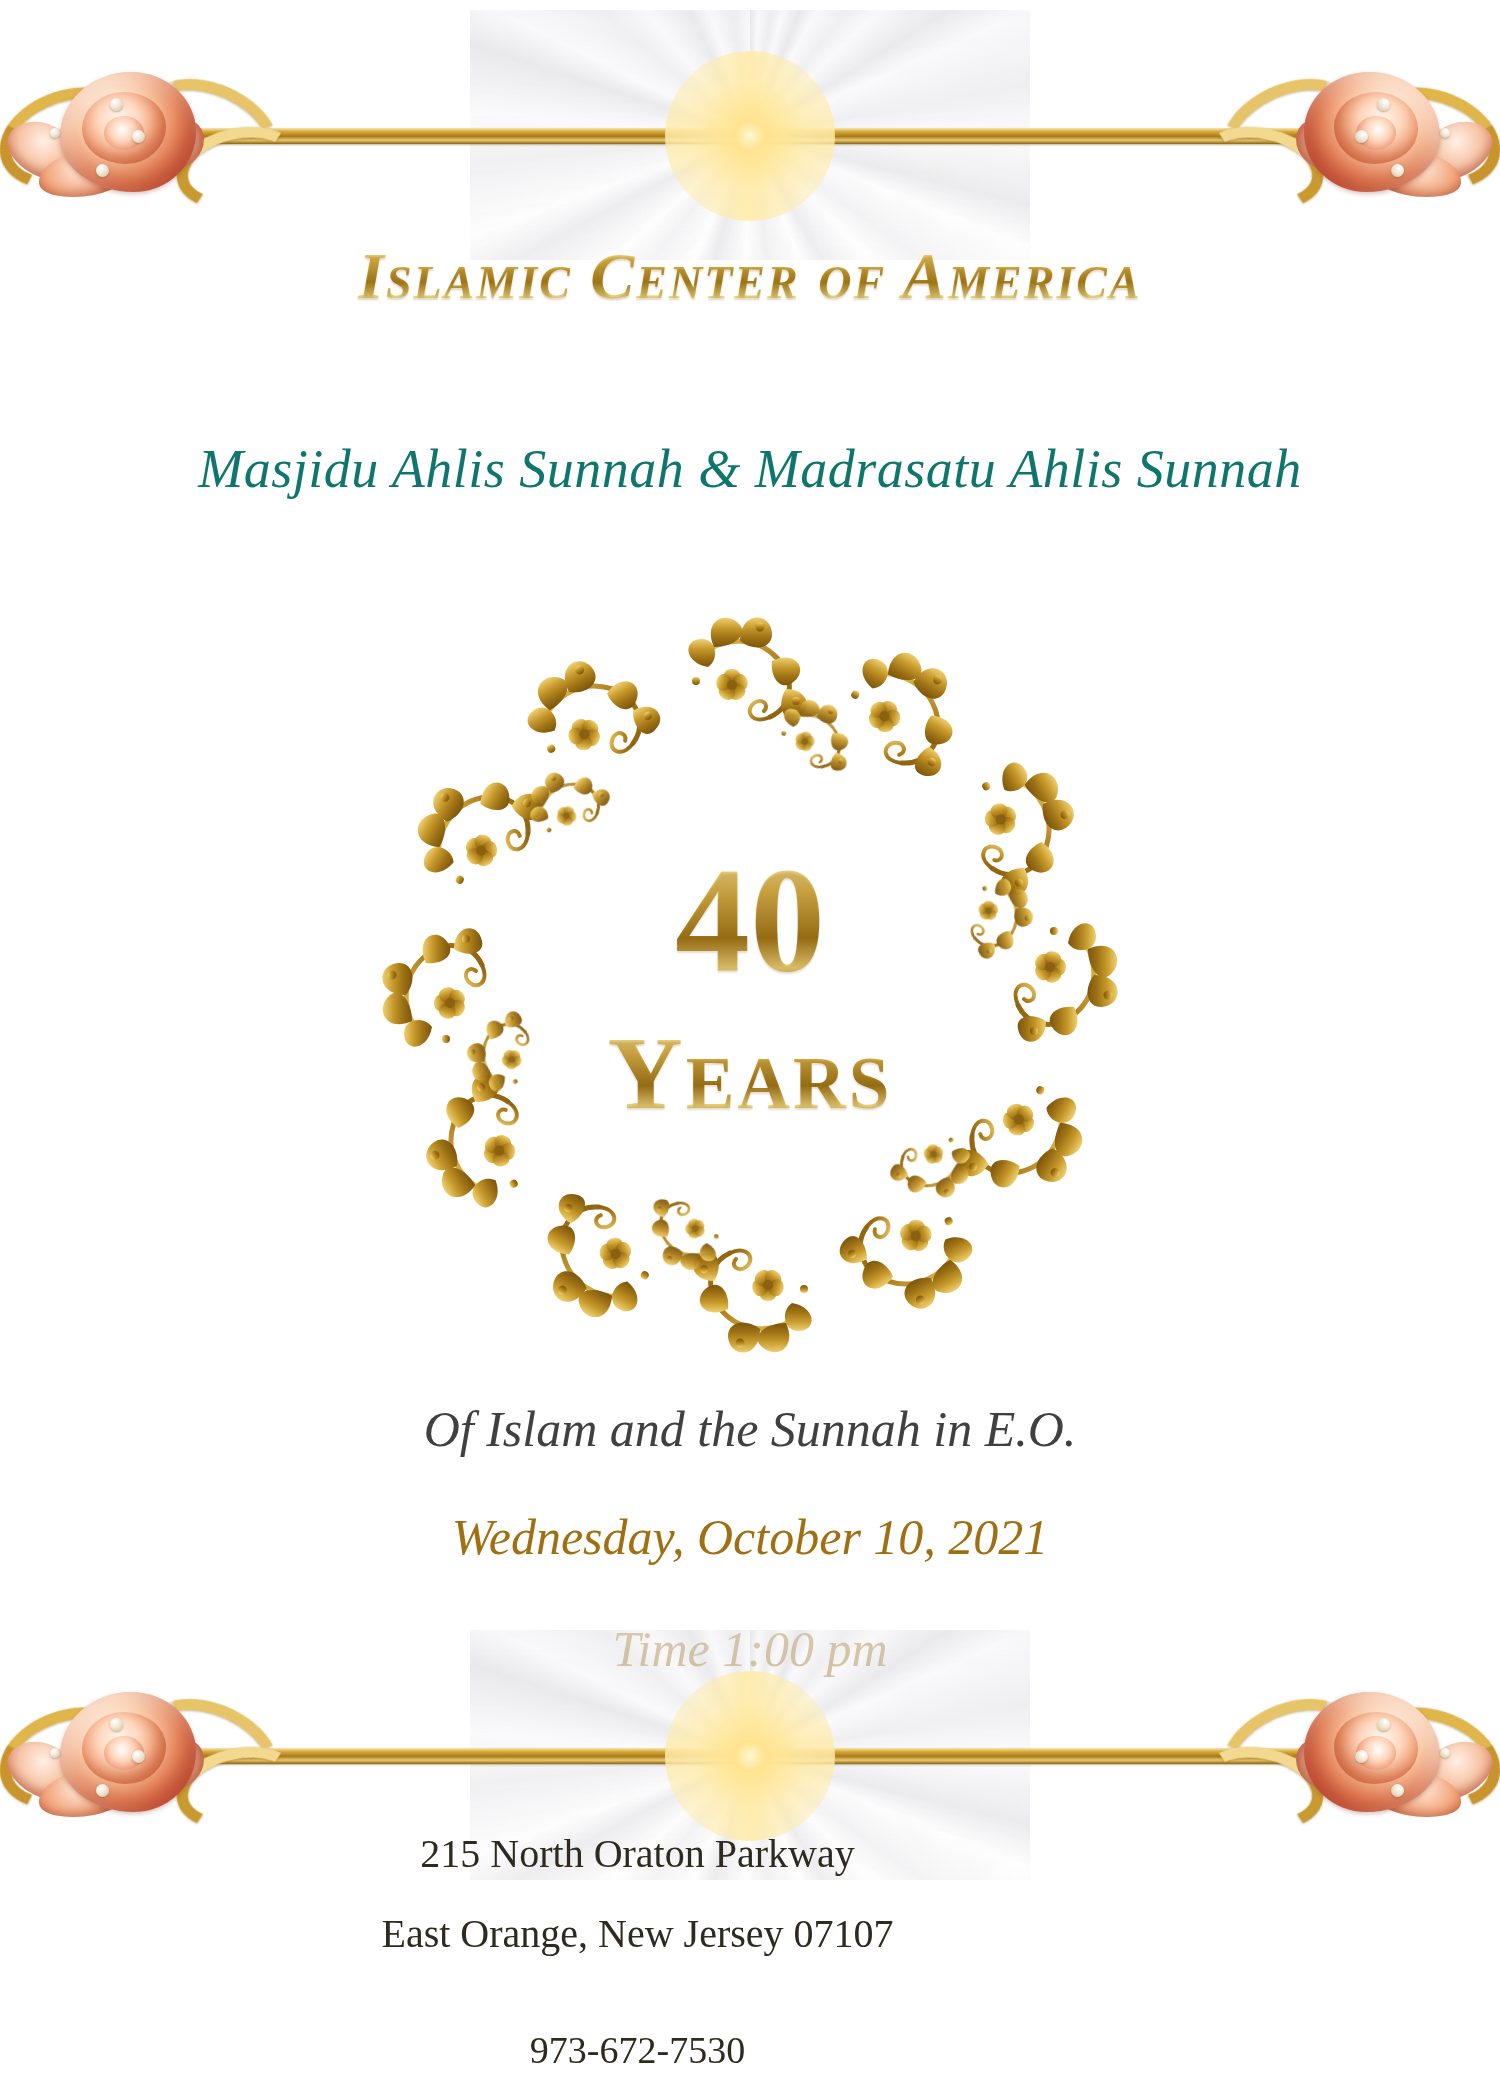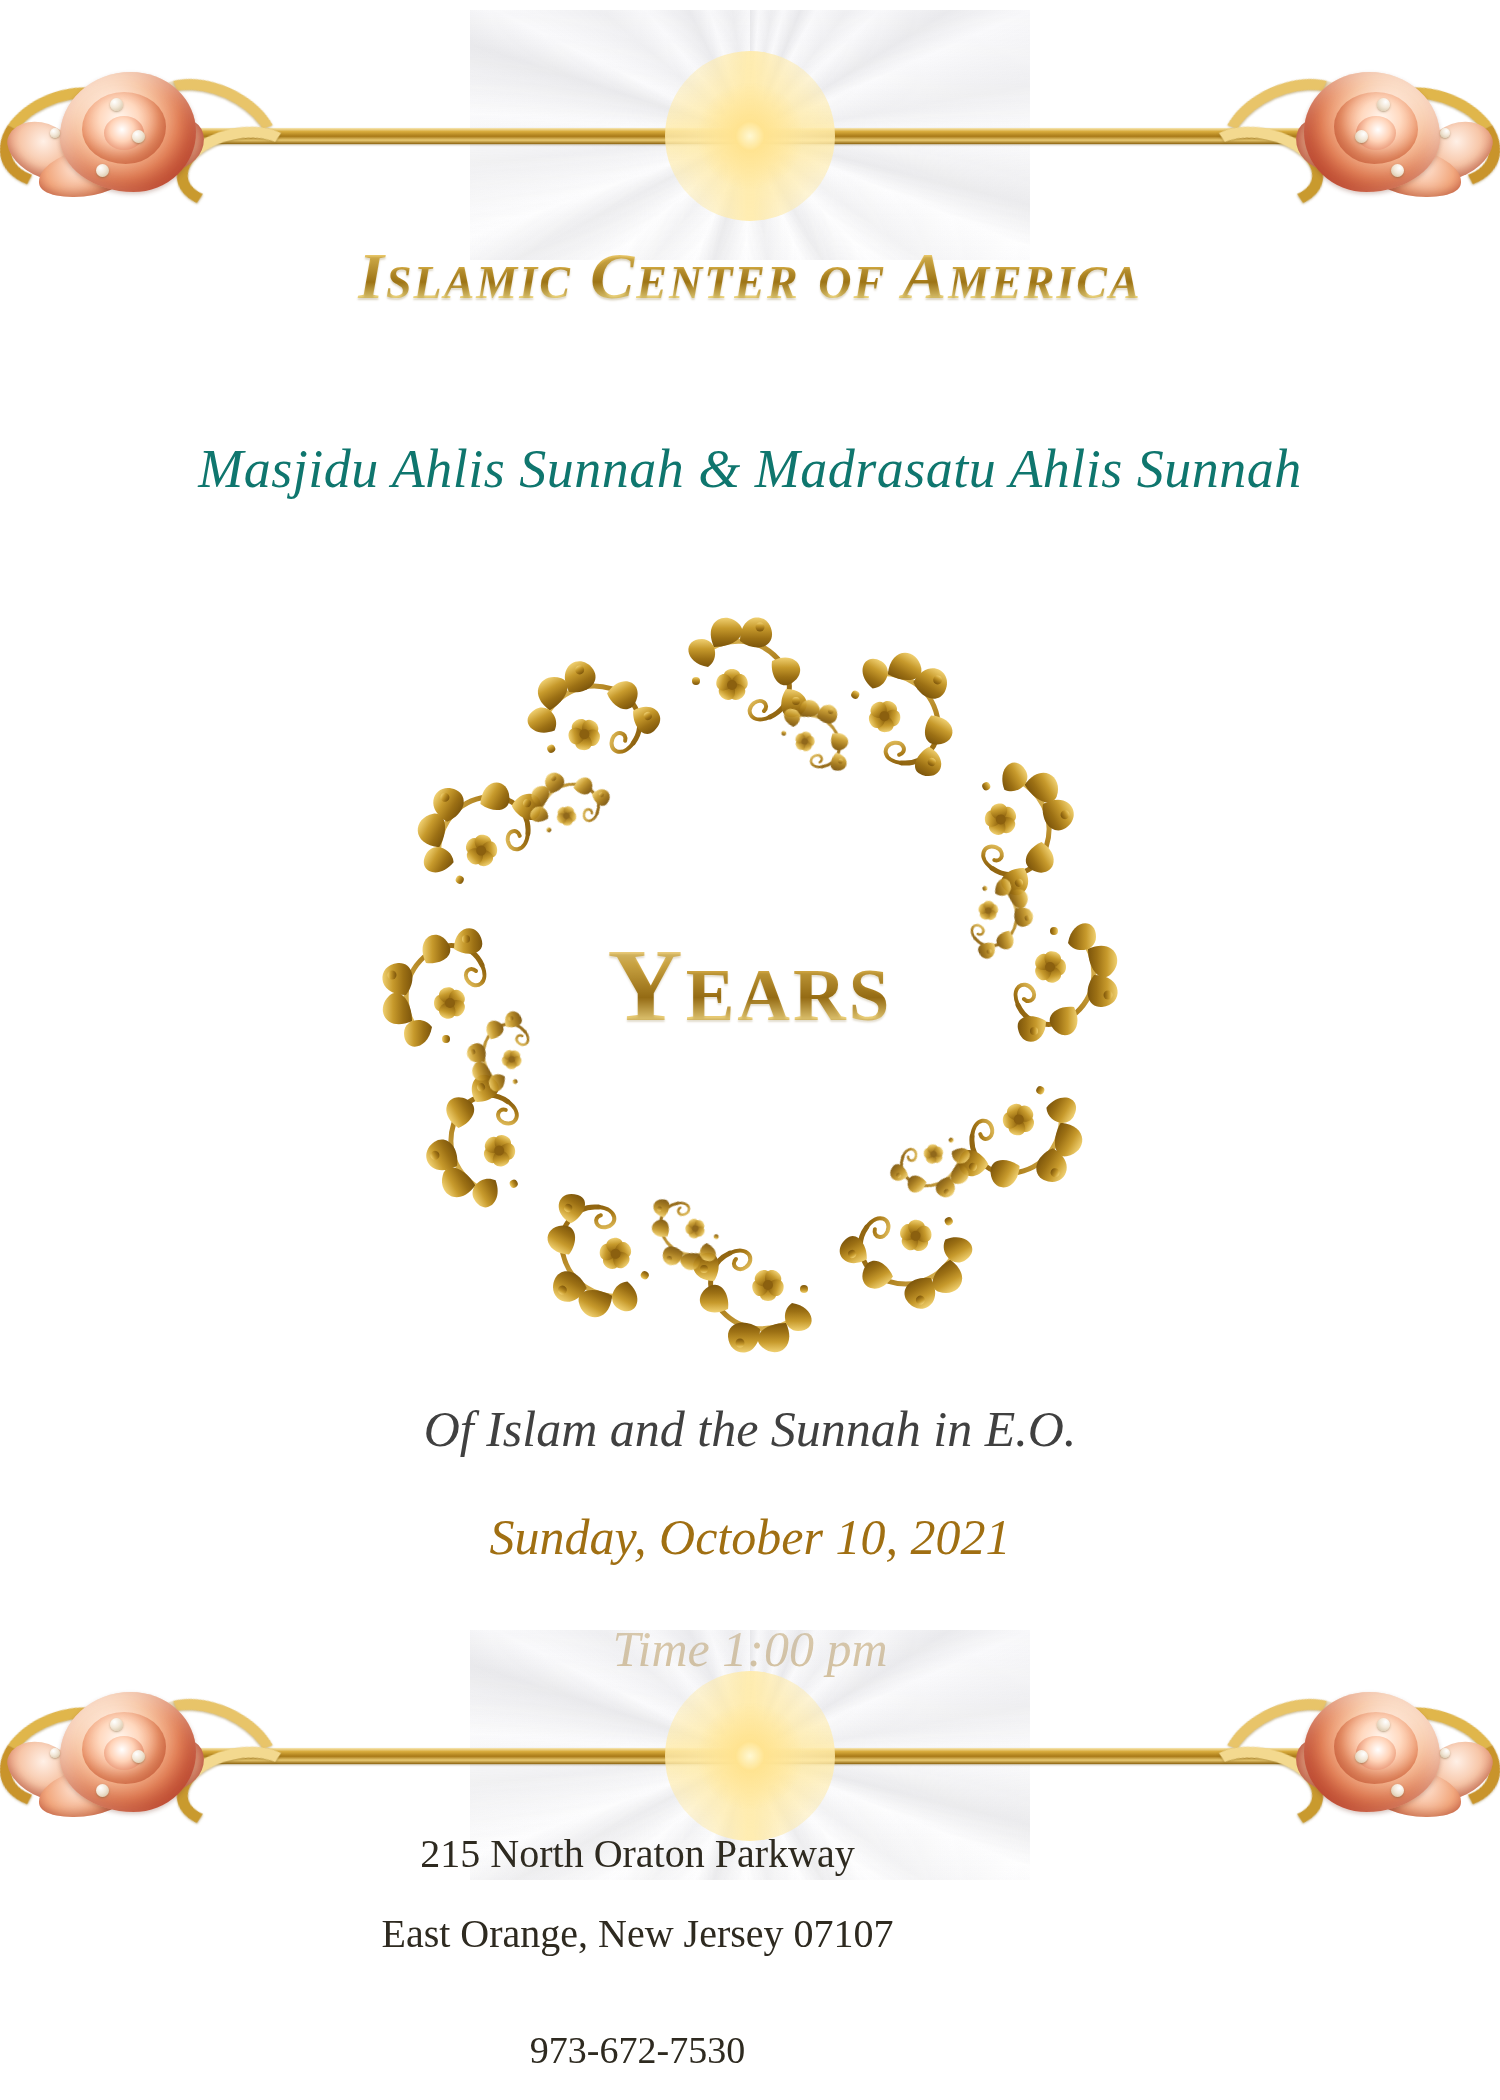--- a/index.html
+++ b/index.html
@@ -474,25 +474,26 @@
               <g transform="translate(-30,-268) scale(0.62)">
                 <use href="#cluster"></use>
               </g>
             </g>
         </g>
       </g>
     </svg>
   </div>
 
   <div class="wreath-text">
+    <div class="num40">40</div>
     <div class="years">Years</div>
   </div>
 
   <div class="line-of-islam">Of Islam and the Sunnah in E.O.</div>
-  <div class="line-date">Sunday, October 10, 2021</div>
+  <div class="line-date">Wednesday, October 10, 2021</div>
   <div class="line-time">Time 1:00 pm</div>
 
   <div class="divider bottom">
     <div class="starburst"></div>
     <div class="bar"></div>
     <div class="star-core" style="left:750px;"></div>
 
     <div class="rose-orn left">
       <div class="ribbon r1"></div>
       <div class="ribbon r2"></div>

